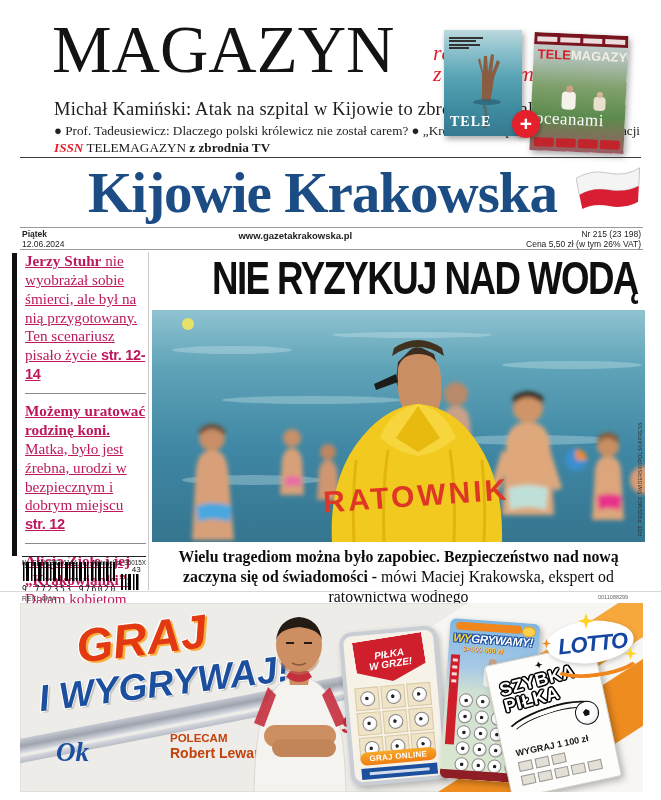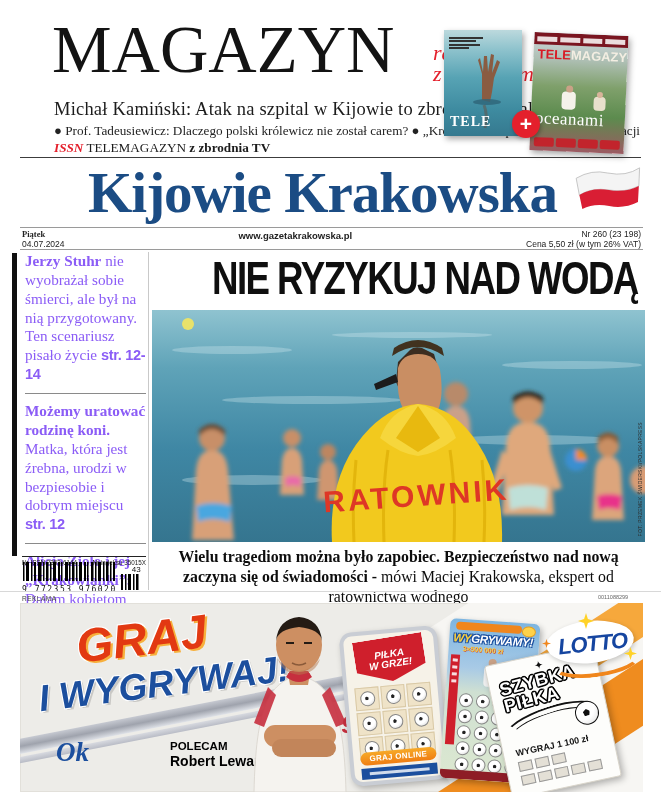--- a/index.html
+++ b/index.html
@@ -47,27 +47,27 @@
   .top-rule{left:20px;top:157px;width:621px;height:1px;background:#3c3c3c;}
 
   
   .gk-title{left:0;top:160px;width:645px;text-align:center;font-size:57px;font-weight:bold;
             color:#1b4c84;font-family:"Liberation Serif",serif;letter-spacing:-1px;}
   .flag{left:575px;top:166px;transform:rotate(-4deg);}
   .rule2{left:20px;top:227px;width:623px;height:1px;background:#9a9a9a;}
   .rule3{left:20px;top:249px;width:623px;height:1px;background:#9a9a9a;}
   .dateline{left:22px;top:230px;width:619px;height:18px;font-family:"Liberation Sans",sans-serif;
             font-size:8.5px;color:#222;display:flex;justify-content:space-between;line-height:1.15;}
-  .dl-left b{display:block;font-family:Liberation Serif, serif;}
+  .dl-left b{display:block;}
   .dl-center{font-weight:bold;font-size:9.5px;align-self:flex-start;padding-top:1px;}
   .dl-right{text-align:right;}
 
   
   .col-bar{left:12px;top:253px;width:5px;height:303px;background:#101010;}
-  .leftcol{left:25px;top:252px;width:121px;font-size:15.2px;line-height:1.24;color:#8b5cf6;}
+  .leftcol{left:25px;top:252px;width:121px;font-size:15.2px;line-height:1.24;color:#be185d;text-decoration:underline;}
   .leftcol p{margin:0;}
   .story-div{height:1px;background:#8a8a8a;margin:9px 0 8px 0;}
   .pref{font-family:"Liberation Sans",sans-serif;font-weight:bold;font-size:14.5px;letter-spacing:-0.3px;}
   .issn-row{left:22px;top:556px;width:124px;border-top:1px solid #222;padding-top:2px;
             font-family:"Liberation Sans",sans-serif;font-size:6.3px;color:#222;
             display:flex;justify-content:space-between;}
   .barcode-wrap{left:22px;top:566px;width:124px;height:28px;display:flex;align-items:flex-end;gap:4px;}
   .bc-digits{font-family:"DejaVu Sans Mono",monospace;font-size:8px;letter-spacing:1.5px;}
   .bc28{font-family:"Liberation Sans",sans-serif;font-size:8px;display:block;text-align:right;}
 
@@ -98,22 +98,22 @@
   .band2{right:-90px;top:110px;width:330px;height:56px;transform:rotate(-33deg);background:#ef8c1f;}
   .ad-white{position:absolute;right:-40px;top:-30px;width:260px;height:260px;background:#f7f6f3;transform:rotate(-33deg);}
   .slogan1{position:absolute;left:56px;top:8px;font-family:"Liberation Sans",sans-serif;
            font-weight:bold;font-style:italic;font-size:47px;color:#e23912;transform:rotate(-7deg);
            text-shadow:2px 2px 0 #f7b03c,-1px -1px 0 #fff,1px -1px 0 #fff,-1px 1px 0 #fff;}
   .slogan2{position:absolute;left:18px;top:60px;font-family:"Liberation Sans",sans-serif;
            font-weight:bold;font-style:italic;font-size:37px;color:#1c4f9e;transform:rotate(-7deg);
            text-shadow:-1px -1px 0 #fff,1px -1px 0 #fff,-1px 1px 0 #fff,2px 2px 0 rgba(0,0,0,.15);}
   .ok-logo{position:absolute;left:36px;top:134px;font-family:"Liberation Serif",serif;
            font-style:italic;font-weight:bold;font-size:27px;color:#1c4f9e;}
-  .polecam{position:absolute;left:150px;top:136px;font-family:"Liberation Sans",sans-serif;
-           color:#000000;line-height:1.25;}
+  .polecam{position:absolute;left:150px;top:128px;font-family:"Liberation Sans",sans-serif;
+           color:#c2410c;line-height:1.25;}
   .polecam .p1{font-weight:bold;font-size:11.5px;display:block;}
   .polecam .p2{font-weight:bold;font-size:14px;display:block;}
   .lewy{position:absolute;left:208px;top:4px;width:142px;height:185px;}
 
   .phone{position:absolute;left:325px;top:26px;width:98px;height:154px;background:#c9cdd4;
          border-radius:12px;transform:rotate(-5deg);box-shadow:2px 3px 6px rgba(0,0,0,.25);padding:4px;box-sizing:border-box;}
   .phone-screen{width:100%;height:100%;background:#f6f2e8;border-radius:8px;position:relative;overflow:hidden;}
   .shield{position:absolute;left:10px;top:4px;width:70px;height:44px;background:#cf1f2c;
           clip-path:polygon(0 0,100% 0,100% 70%,50% 100%,0 70%);display:flex;flex-direction:column;
           align-items:center;justify-content:center;transform:rotate(-4deg);box-shadow:0 0 0 2px #fff;}
@@ -241,35 +241,35 @@
 <div class="abs flag">
   <svg width="68" height="42" viewBox="0 0 68 42">
     <path d="M2 10 Q18 2 34 7 Q52 12 66 4 L64 22 Q50 28 34 24 Q17 20 4 27 Z" fill="#f4f4f4" stroke="#bbb" stroke-width="0.8"></path>
     <path d="M4 27 Q17 20 34 24 Q50 28 64 22 L62 38 Q48 44 33 40 Q18 36 6 41 Z" fill="#d91e34"></path>
   </svg>
 </div>
 <div class="abs rule2"></div>
 <div class="abs dateline">
   <div class="dl-left">
     <b>Piątek</b>
-    <span>04.07.2024</span>
+    <span>12.06.2024</span>
   </div>
   <div class="dl-center">www.gazetakrakowska.pl</div>
   <div class="dl-right">
-    <div>Nr 260 (23 198)</div>
+    <div>Nr 215 (23 198)</div>
     <div>Cena 5,50 zł (w tym 26% VAT)</div>
   </div>
 </div>
 <div class="abs rule3"></div>
 
 <div class="abs col-bar"></div>
 <div class="abs leftcol">
   <p><b>Jerzy Stuhr</b><span> nie wyobrażał sobie śmierci, ale był na nią przygotowany. Ten scenariusz pisało życie </span><span class="pref">str. 12-14</span></p>
   <div class="story-div"></div>
-  <p><b>Możemy uratować rodzinę koni.</b><span> Matka, która jest źrebna, urodzi w bezpie­sobie i dobrym miejscu </span><span class="pref">str. 12</span></p>
+  <p><b>Możemy uratować rodzinę koni.</b><span> Matka, było jest źrebna, urodzi w bezpie­cznym i dobrym miejscu </span><span class="pref">str. 12</span></p>
   <div class="story-div"></div>
   <p><b>Alicja Zioło i jej „Krakowianki”:</b><span> Dałam kobietom przestrzeń, której do tej pory nie miały </span><br><span class="pref">str. 16-17</span></p>
 </div>
 <div class="abs issn-row">
   <span>Nr ISSN 2353-6144</span>
   <span>Nr indeksu 35015X</span>
 </div>
 <div class="abs barcode-wrap">
   <div>
     <svg width="94" height="19" viewBox="0 0 94 19">

